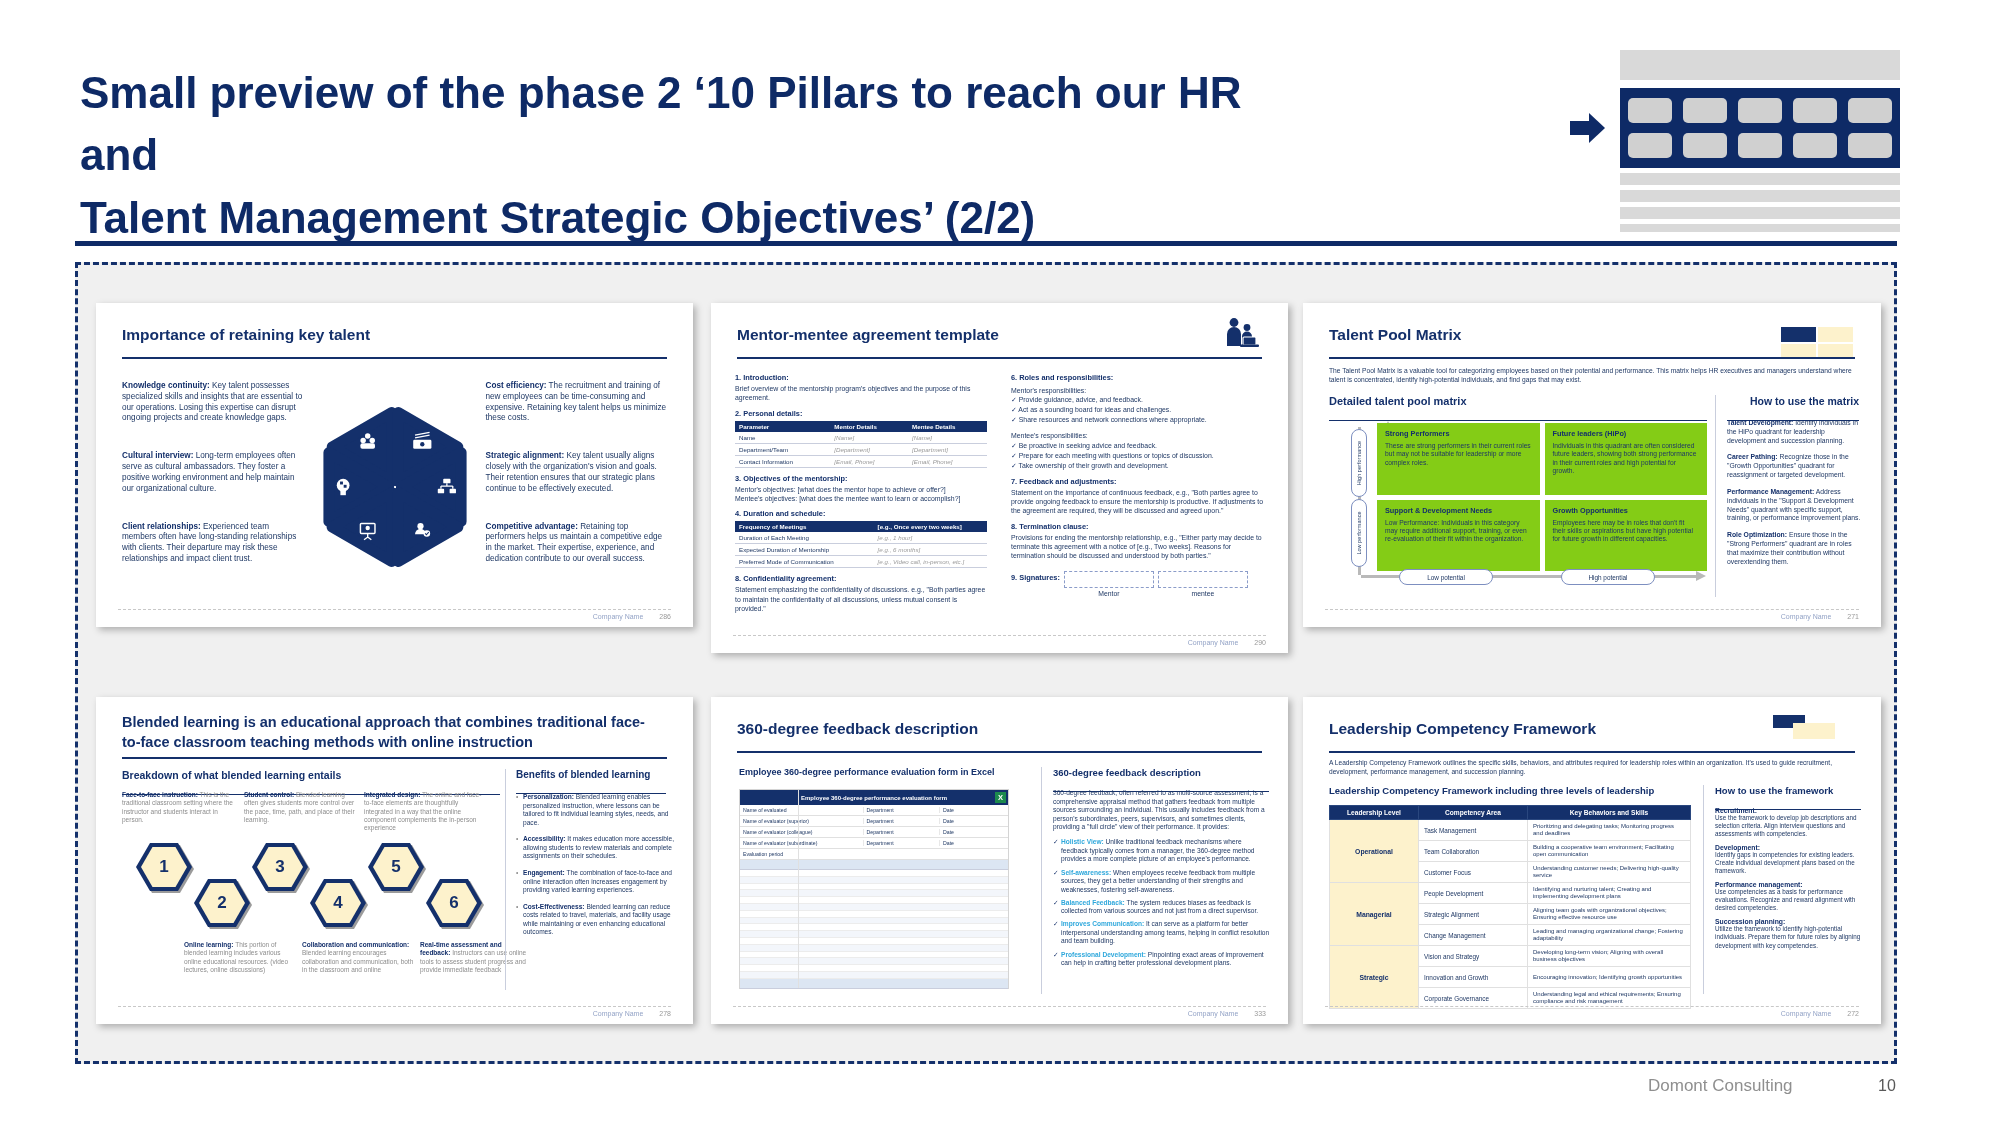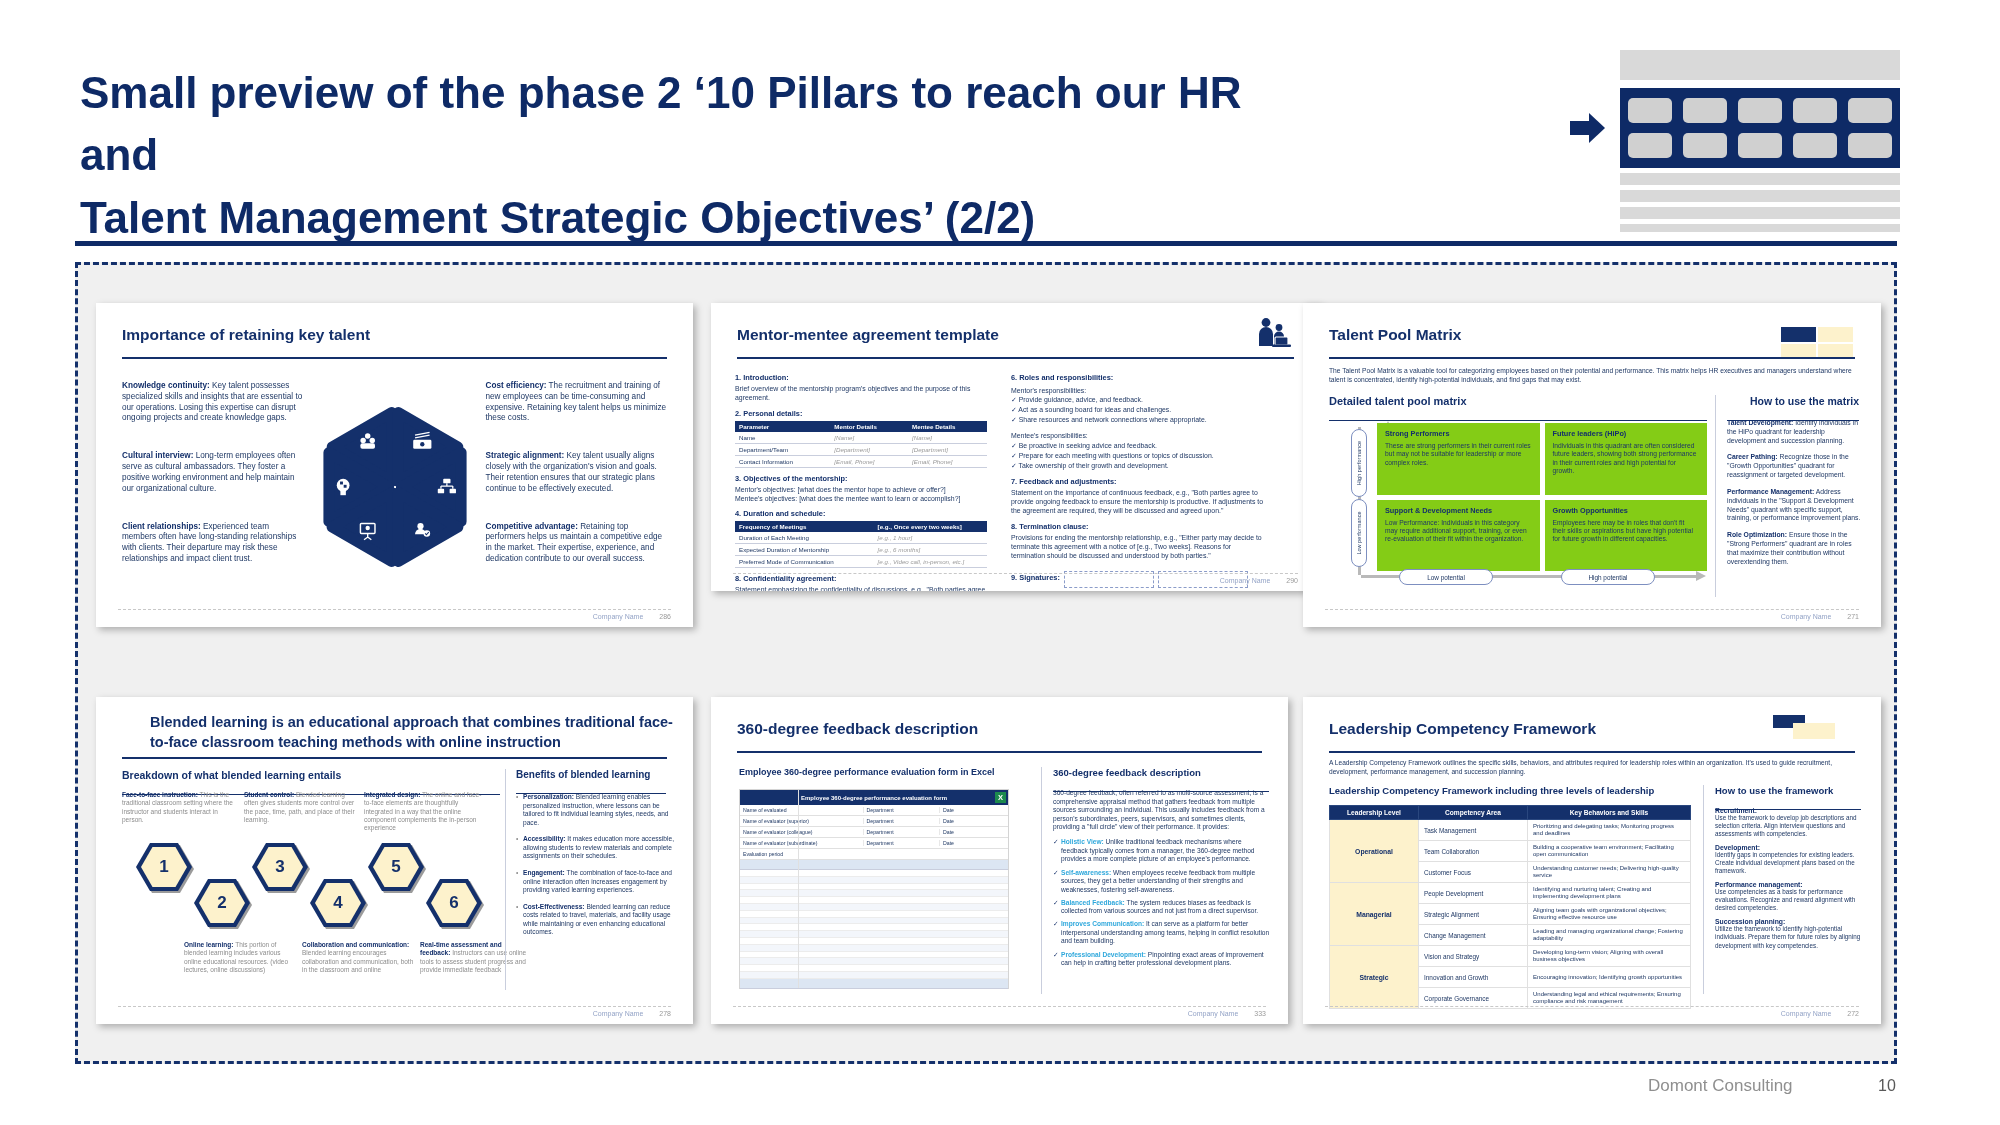--- a/index.html
+++ b/index.html
@@ -62,21 +62,21 @@
   .s3-rh{position:absolute;left:424px;top:92px;width:132px;font-size:10.5px;text-align:right;}
   .s3-ritems{position:absolute;left:424px;right:18px;top:116px;display:flex;flex-direction:column;gap:8px;}
   .ri{font-size:6.8px;line-height:1.3;color:#1f3864;margin:0;}
   .ri b{color:#14306b;}
   .mg3{position:absolute;left:478px;top:24px;width:72px;height:32px;display:grid;grid-template-columns:1fr 1fr;grid-template-rows:1fr 1fr;gap:2px;}
   .mg3 div{background:#fdf2cc;}
   .mg3 div:first-child{background:#14306b;}
   .mg6a{position:absolute;left:470px;top:18px;width:32px;height:13px;background:#14306b;}
   .mg6b{position:absolute;left:490px;top:26px;width:42px;height:16px;background:#fdf2cc;}
   
-  .s4-title{position:absolute;left:26px;top:16px;width:530px;font-size:14.5px;font-weight:bold;color:#14306b;line-height:1.35;margin-left:28px;}
+  .s4-title{position:absolute;left:26px;top:16px;width:530px;font-size:14.5px;font-weight:bold;color:#14306b;line-height:1.35;}
   .s4-rule{position:absolute;left:26px;right:26px;top:60px;height:2px;background:#14306b;}
   .s4-lh{position:absolute;left:26px;top:72px;width:378px;font-size:10.5px;}
   .step-t{position:absolute;top:94px;font-size:6.5px;line-height:1.28;color:#8c8c8c;margin:0;}
   .step-t b{color:#14306b;}
   .step-b{position:absolute;top:244px;font-size:6.5px;line-height:1.28;color:#8c8c8c;margin:0;}
   .step-b b{color:#14306b;}
   .hexband{position:absolute;left:26px;top:146px;width:380px;height:90px;}
   .hex{position:absolute;width:56px;height:48px;}
   .hex .outer{position:absolute;left:0;top:0;right:0;bottom:0;background:#14306b;clip-path:polygon(25% 0,75% 0,100% 50%,75% 100%,25% 100%,0 50%);}
   .hex .gray{position:absolute;left:2px;top:2px;right:-2px;bottom:-2px;background:#9b9b9b;clip-path:polygon(25% 0,75% 0,100% 50%,75% 100%,25% 100%,0 50%);}
@@ -232,21 +232,21 @@
       </div>
       <div class="s1-col">
         <p class="tb"><b>Cost efficiency:</b><span> The recruitment and training of new employees can be time-consuming and expensive. Retaining key talent helps us minimize these costs.</span></p>
         <p class="tb"><b>Strategic alignment:</b><span> Key talent usually aligns closely with the organization's vision and goals. Their retention ensures that our strategic plans continue to be effectively executed.</span></p>
         <p class="tb"><b>Competitive advantage:</b><span> Retaining top performers helps us maintain a competitive edge in the market. Their expertise, experience, and dedication contribute to our overall success.</span></p>
       </div>
     </div>
     <div class="ms-footer"><span>Company Name</span><span class="pg">286</span></div>
   </div>
 
-  <div class="slide" style="left:711px;top:303px;width:577px;height:288px;padding-left:32px;">
+  <div class="slide" style="left:711px;top:303px;width:577px;height:350px;">
     <div class="ms-title">Mentor-mentee agreement template</div>
     <div class="ms-icon">
       <svg width="36" height="30" viewBox="0 0 36 30" fill="#14306b">
           <circle cx="10" cy="5.5" r="4.4"></circle>
           <path d="M3,29 L3,17 a7,7 0 0 1 14,0 L17,29 z"></path>
           <circle cx="23" cy="10.5" r="3.4"></circle>
           <path d="M18,29 L18,19.5 a5,5 0 0 1 10,0 L28,29 z"></path>
           <rect x="19" y="20" width="13" height="8" rx="1" stroke="#fff" stroke-width="1.2"></rect>
           <rect x="16" y="27.5" width="19" height="2.5" rx="1"></rect>
         </svg>

